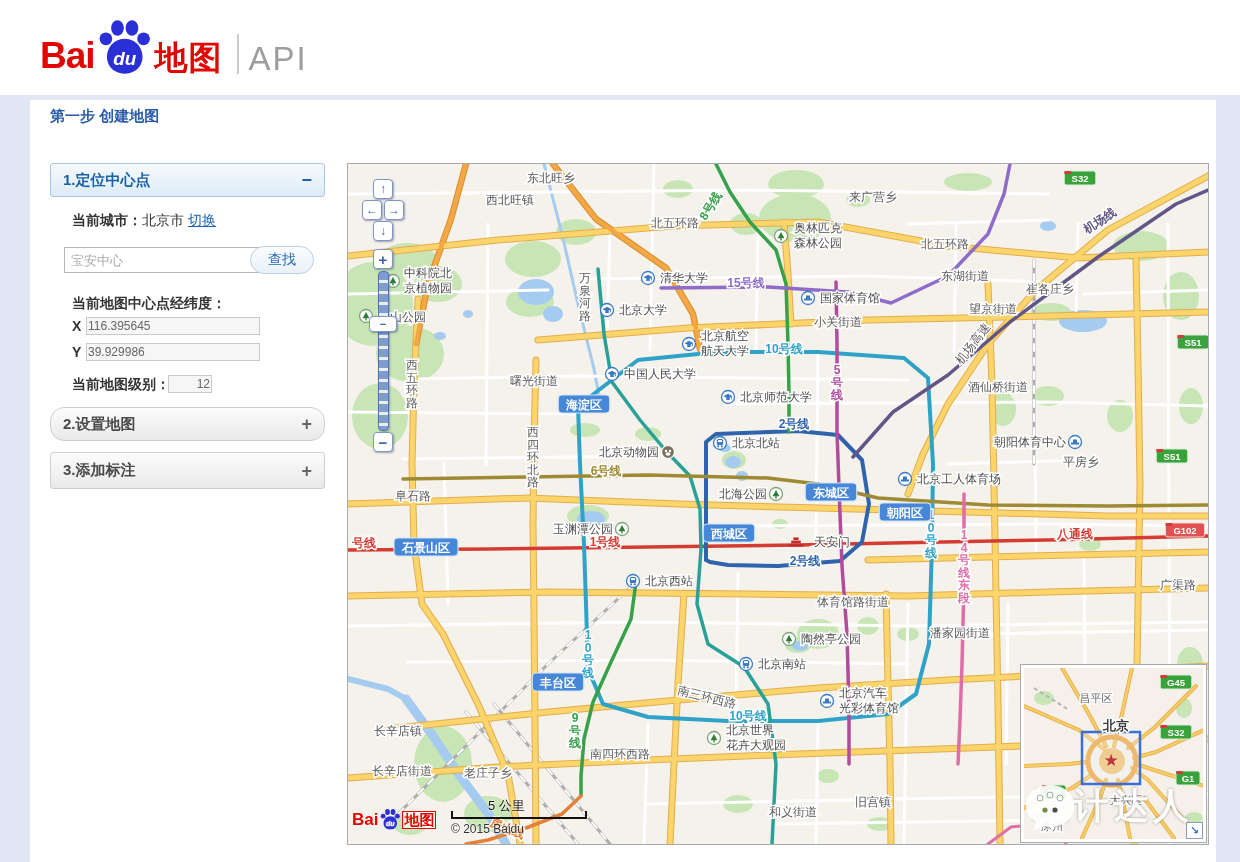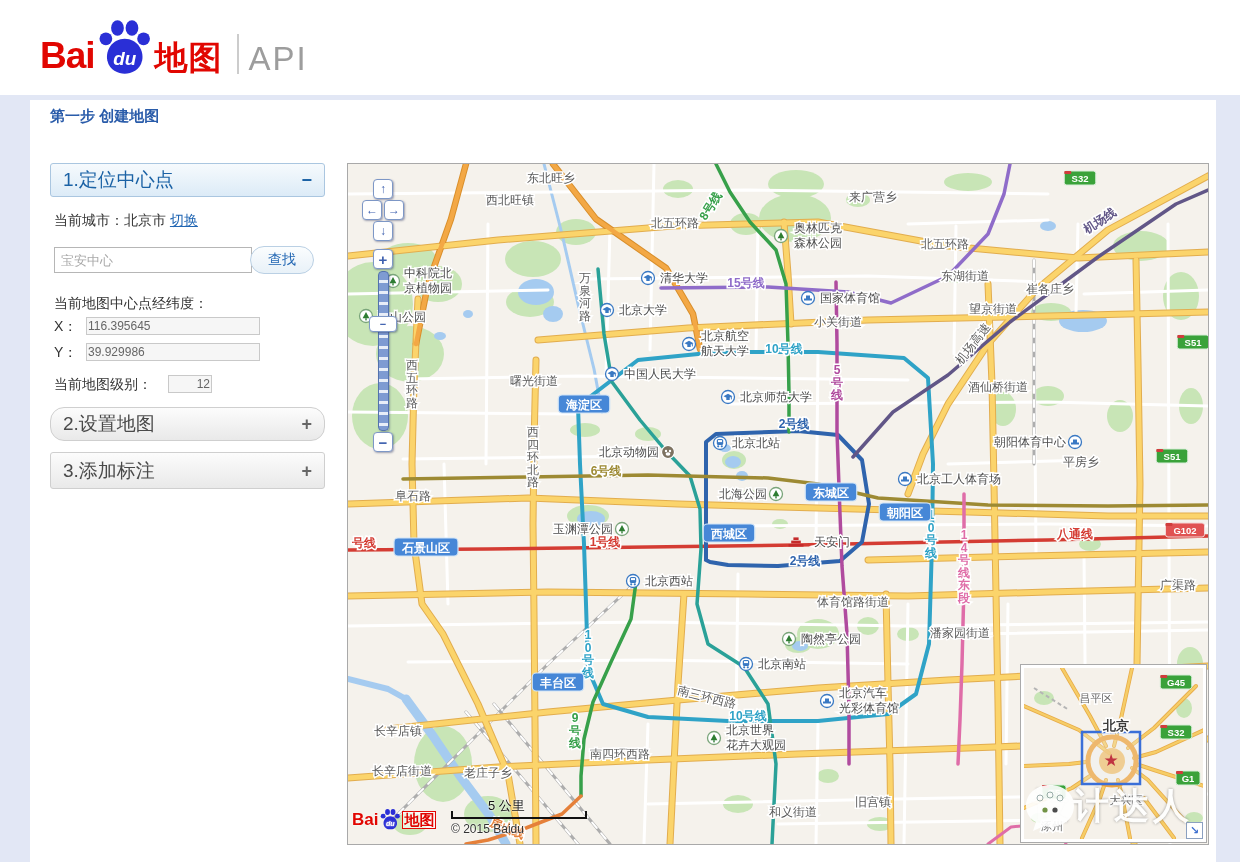--- a/index.html
+++ b/index.html
@@ -13,29 +13,29 @@
   .logo .ditu{color:#e10601;font-weight:bold;font-size:33px;line-height:1;letter-spacing:1px;}
   .logo .divider{width:2px;height:40px;background:#ccc;margin:0 10px 0 14px;}
   .logo .api{color:#9d9d9d;font-size:33px;line-height:0.95;font-weight:400;letter-spacing:2px;}
   
   .card{position:absolute;left:30px;top:100px;width:1186px;height:762px;background:#fff;}
   .step-title{position:absolute;left:50px;top:107px;font-size:15px;font-weight:bold;color:#2a5caa;}
   
   .panel-h{position:absolute;left:50px;width:275px;height:34px;border:1px solid #aac6e0;border-radius:3px;
     background:linear-gradient(#f6fafd,#dcebf7);display:flex;align-items:center;justify-content:space-between;
     padding:0 12px;box-sizing:border-box;cursor:pointer;}
-  .panel-h .t{font-size:19px;font-weight:normal;color:#1b62a5;}
+  .panel-h .t{font-size:15px;font-weight:bold;color:#1b62a5;}
   .panel-h .c{font-size:18px;font-weight:bold;color:#1b62a5;line-height:1;}
   .panel-h.gray{border-color:#cfcfcf;background:linear-gradient(#fcfcfc,#e9e9e9);}
   .panel-h.gray .t{color:#4a4a4a;}
   .panel-h.gray .c{color:#666;}
   .srow{position:absolute;left:54px;font-size:14px;color:#333;}
-  .srow b{font-weight:normal;}
+  .srow b{font-weight:bold;margin-left:18px;}
   .link{color:#2166b3;text-decoration:underline;cursor:pointer;}
-  .search-input{position:absolute;left:54px;top:247px;width:184px;height:24px;border:1px solid #b6b6b6;
+  .search-input{position:absolute;left:64px;top:247px;width:184px;height:24px;border:1px solid #b6b6b6;
     font-size:13px;color:#555;padding:0 6px;}
   .search-input::placeholder{color:#a9a9a9;}
   .find-btn{position:absolute;left:250px;top:246px;width:64px;height:28px;border:1px solid #bad0e4;
     background:linear-gradient(#fbfdfe,#e8f1f8);color:#2166b3;font-size:14px;border-radius:14px;cursor:pointer;}
   .coord-input{position:absolute;height:16px;border:1px solid #c9c9c9;background:#f6f6f6;
     font-size:12px;color:#666;padding:0 1px;}
   
   .map{position:absolute;left:347px;top:163px;width:860px;height:680px;border:1px solid #a9a9a9;
     background:#f5f2ec;overflow:hidden;}
   .map svg{position:absolute;left:0;top:0;}

